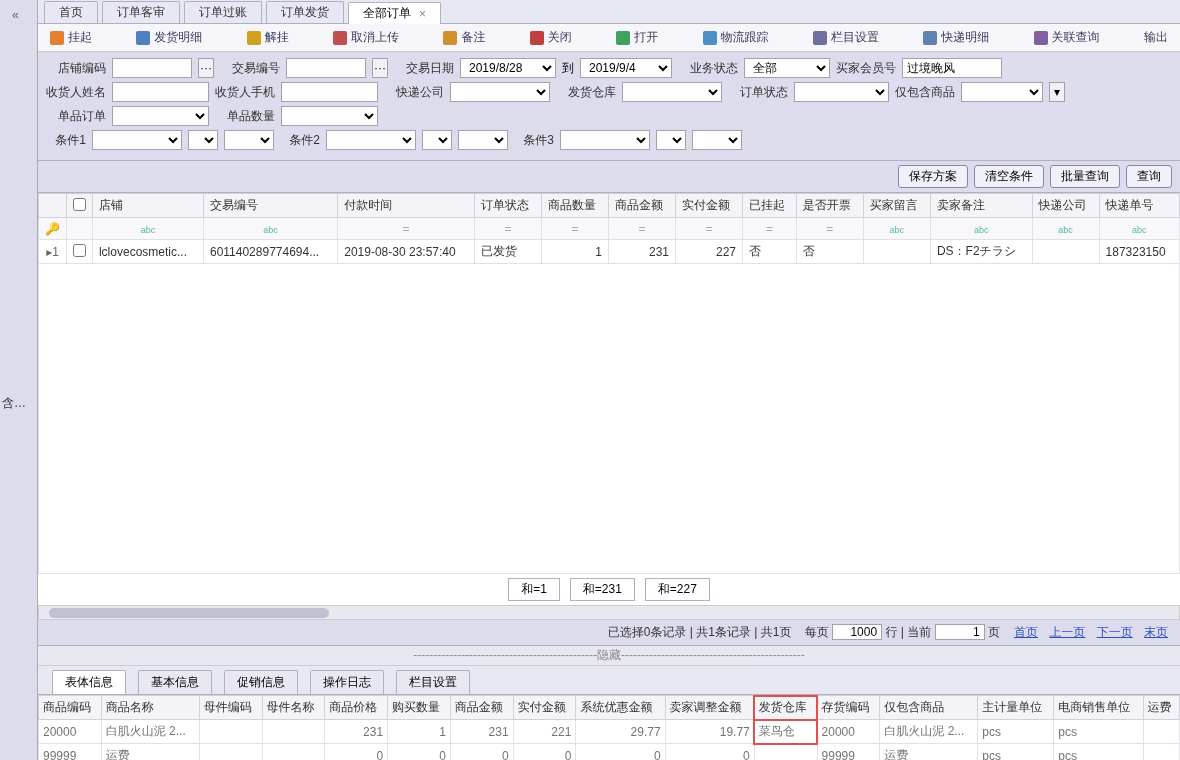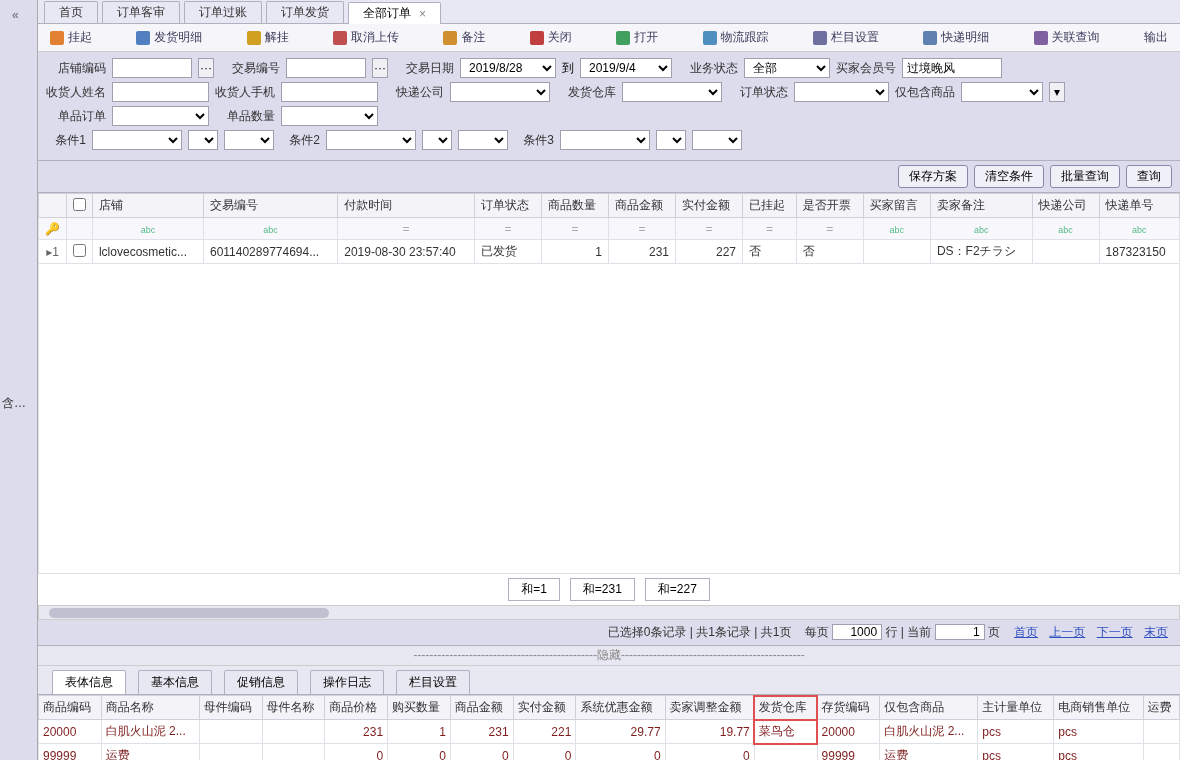--- a/index.html
+++ b/index.html
@@ -63,21 +63,21 @@
 .hidebar { text-align: center; background: #e8e8f2; padding: 1px; color: #888; border-bottom: 1px solid #ccc; cursor: pointer; }
 
 
 .dtabs { display: flex; background: #e8e8f2; padding-top: 4px; padding-left: 6px; border-bottom: 1px solid #b0b0c0; }
 .dtab { padding: 3px 12px; border: 1px solid #b0b0c0; border-bottom: none; margin-right: 4px; background: #e8e8f2; cursor: pointer; border-radius: 2px 2px 0 0; margin-left: 8px; }
 .dtab.active { background: #fff; }
 
 
 .dgrid { width: 100%; border-collapse: collapse; background: #fff; }
 .dgrid th { background: #f4f4f8; border: 1px solid #d0d0dc; padding: 3px 4px; font-weight: normal; color: #333; height: 20px; text-align: left; white-space: nowrap; }
-.dgrid td { border: 1px solid #e0e0e8; padding: 3px 4px; color: #7f1d1d; height: 20px; white-space: nowrap; }
+.dgrid td { border: 1px solid #e0e0e8; padding: 3px 4px; color: #737373; height: 20px; white-space: nowrap; }
 .dgrid .num { text-align: right; }
 .highlight { outline: 2px solid #e05050; outline-offset: -1px; }
 </style>
 </head>
 <body>
 
 <div class="left-gutter">
   <div class="chev">«</div>
   <div class="gtxt">含…</div>
 </div>

